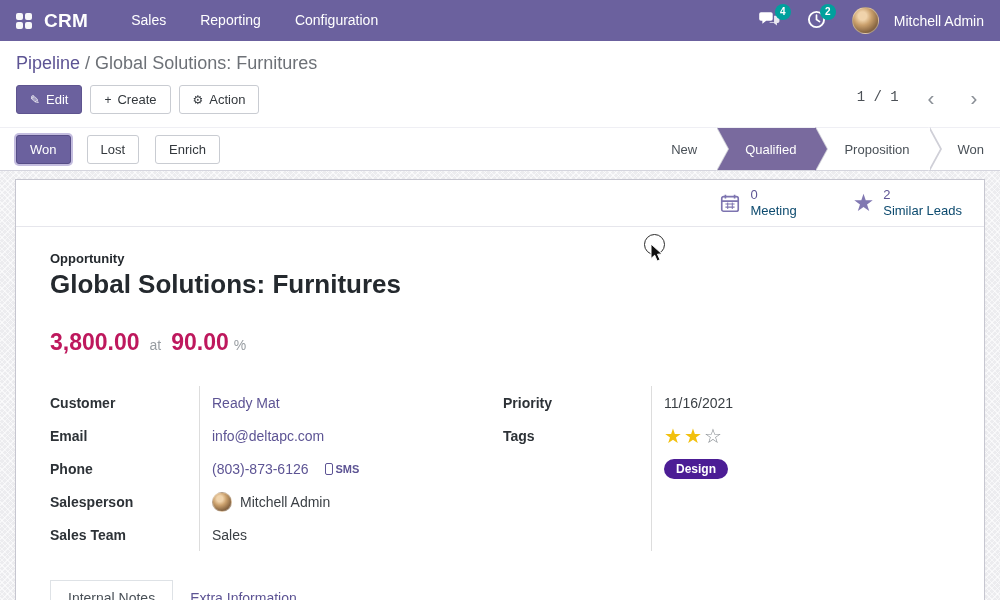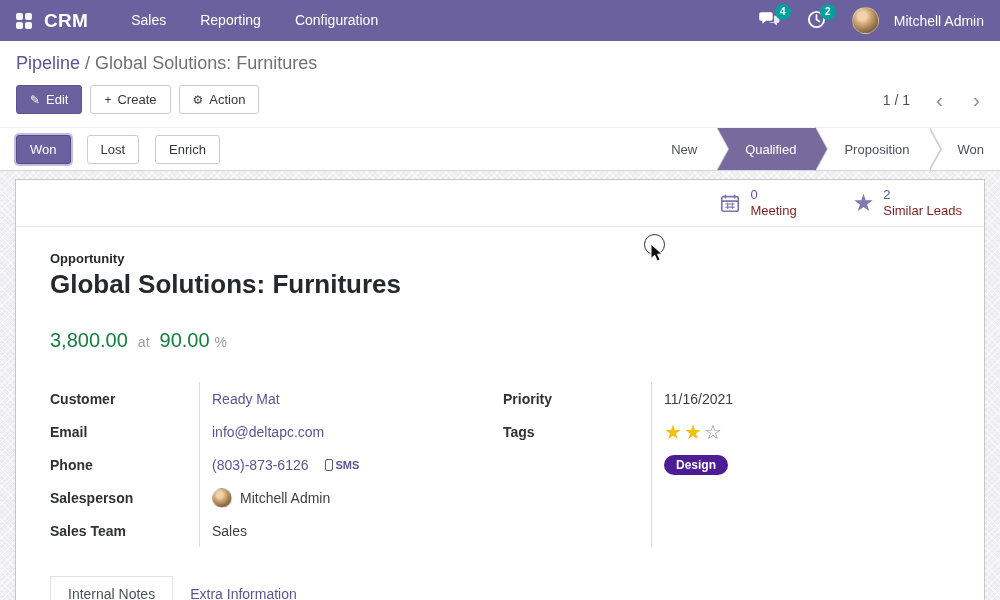--- a/index.html
+++ b/index.html
@@ -30,21 +30,21 @@
   .breadcrumb { font-size:18px; color:#6d7177; }
   .breadcrumb .bc-link { color:#5d5494; cursor:pointer; }
   .cp-buttons { display:flex; align-items:center; margin-top:11px; padding-bottom:13px; }
   .btn { font-size:13px; border-radius:3px; padding:6px 13px; border:1px solid transparent; cursor:pointer;
          font-family:inherit; display:inline-flex; align-items:center; gap:6px; background:#fff; }
   .btn-primary { background:#6b619e; color:#fff; border-color:#5e548f; }
   .btn-default { border-color:#c9ccd2; color:#33383d; }
   .btn + .btn { margin-left:8px; }
   .btn-action { margin-left:192px; }
   .glyph { font-size:12px; line-height:1; }
-  .pager { margin-left:auto; display:flex; align-items:center; gap:22px; color:#4b5056; font-size:14px; }
+  .pager { margin-left:auto; display:flex; align-items:flex-start; gap:22px; color:#4b5056; font-size:14px;font-family:Liberation Mono, monospace; }
   .pager-arrow { color:#8a8f96; font-size:21px; line-height:1; cursor:pointer; padding:0 4px; }
 
   
   .statusbar { height:44px; background:#fff; border-top:1px solid #efeff4; border-bottom:1px solid #d5d5de;
                display:flex; align-items:center; padding-left:16px; }
   .sb-btn { margin-right:8px; }
   .sb-won { background:#6b619e; color:#fff; border-color:#564d87; box-shadow:0 0 0 2px #c4bddf; }
   .stages { margin-left:auto; display:flex; height:100%; }
   .stage { position:relative; display:flex; align-items:center; padding:0 20px 0 28px; font-size:13px; color:#495057;
            background:#fff; cursor:pointer; }
@@ -68,27 +68,27 @@
       repeating-linear-gradient(135deg, rgba(255,255,255,.6) 0 1px, rgba(0,0,0,0) 1px 4px);
   }
   .card { background:#fff; border:1px solid #c6c6d0; height:440px; box-shadow:0 1px 3px rgba(0,0,0,.04); }
   .button-box { height:47px; border-bottom:1px solid #e6e6ec; display:flex; align-items:center;
                 justify-content:flex-end; padding-right:22px; gap:56px; }
   .stat-btn { display:flex; align-items:center; gap:9px; cursor:pointer; }
   .stat-icon { color:#7d74b0; }
   .stat-star-glyph { font-size:24px; color:#8178b2; line-height:1; }
   .stat-text { display:flex; flex-direction:column; line-height:1.25; font-size:13px; }
   .stat-value { color:#5d5494; }
-  .stat-label { color:#7f1d1d; }
+  .stat-label { color:#0c4a6e; }
 
   .sheet { padding:24px 0 0 34px; }
   .o-type { font-size:13px; font-weight:700; color:#24292e; }
   .o-title { font-size:26px; font-weight:700; color:#24292e; margin-top:3px; }
   .amount-row { margin-top:29px; display:flex; align-items:baseline; gap:10px; }
-  .amount-strong { font-size:20px; font-weight:400; color:#15803d; }
+  .amount-strong { font-size:23px; font-weight:700; color:#be185d; }
   .amount-muted { font-size:14px; color:#979ca1; }
   .amount-pct { margin-left:-5px; }
 
   .fields { display:flex; margin-top:30px; }
   .fgroup { display:flex; }
   .fgroup-left { width:453px; }
   .fgroup-right { flex:1; padding-right:30px; }
   .fcol-labels { display:flex; flex-direction:column; }
   .fgroup-left  .fcol-labels { width:149px; }
   .fgroup-right .fcol-labels { width:148px; }

